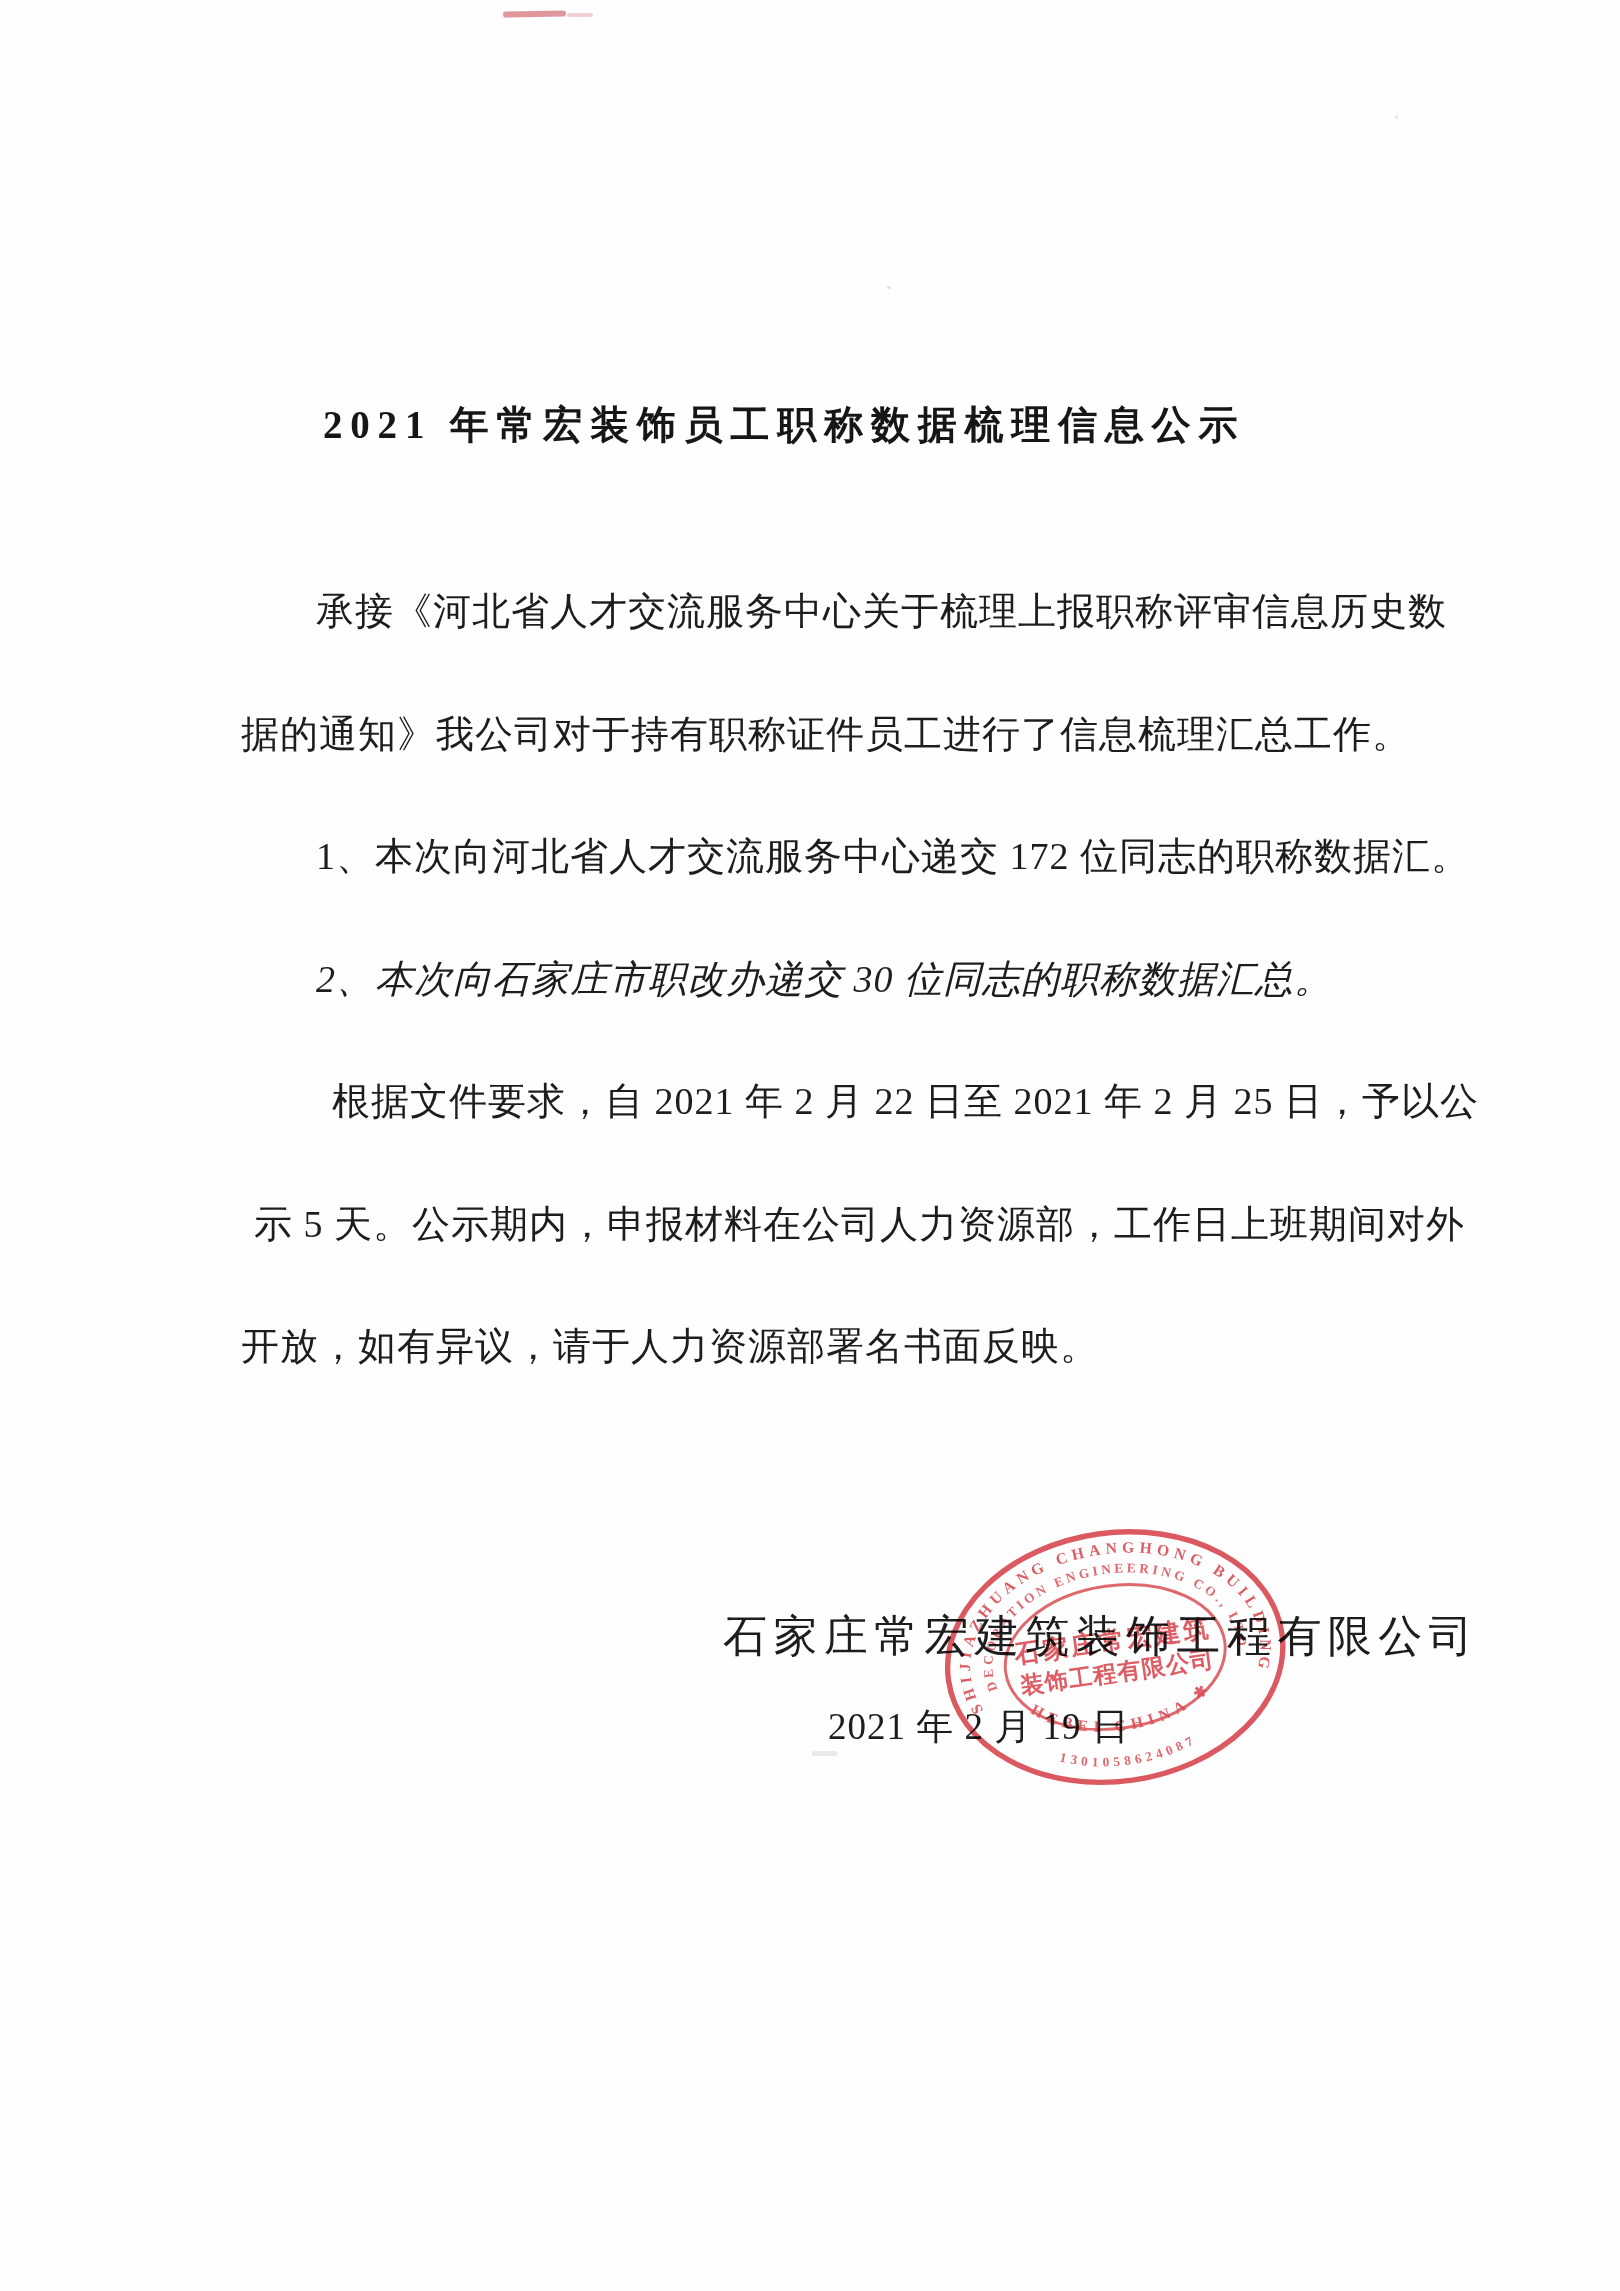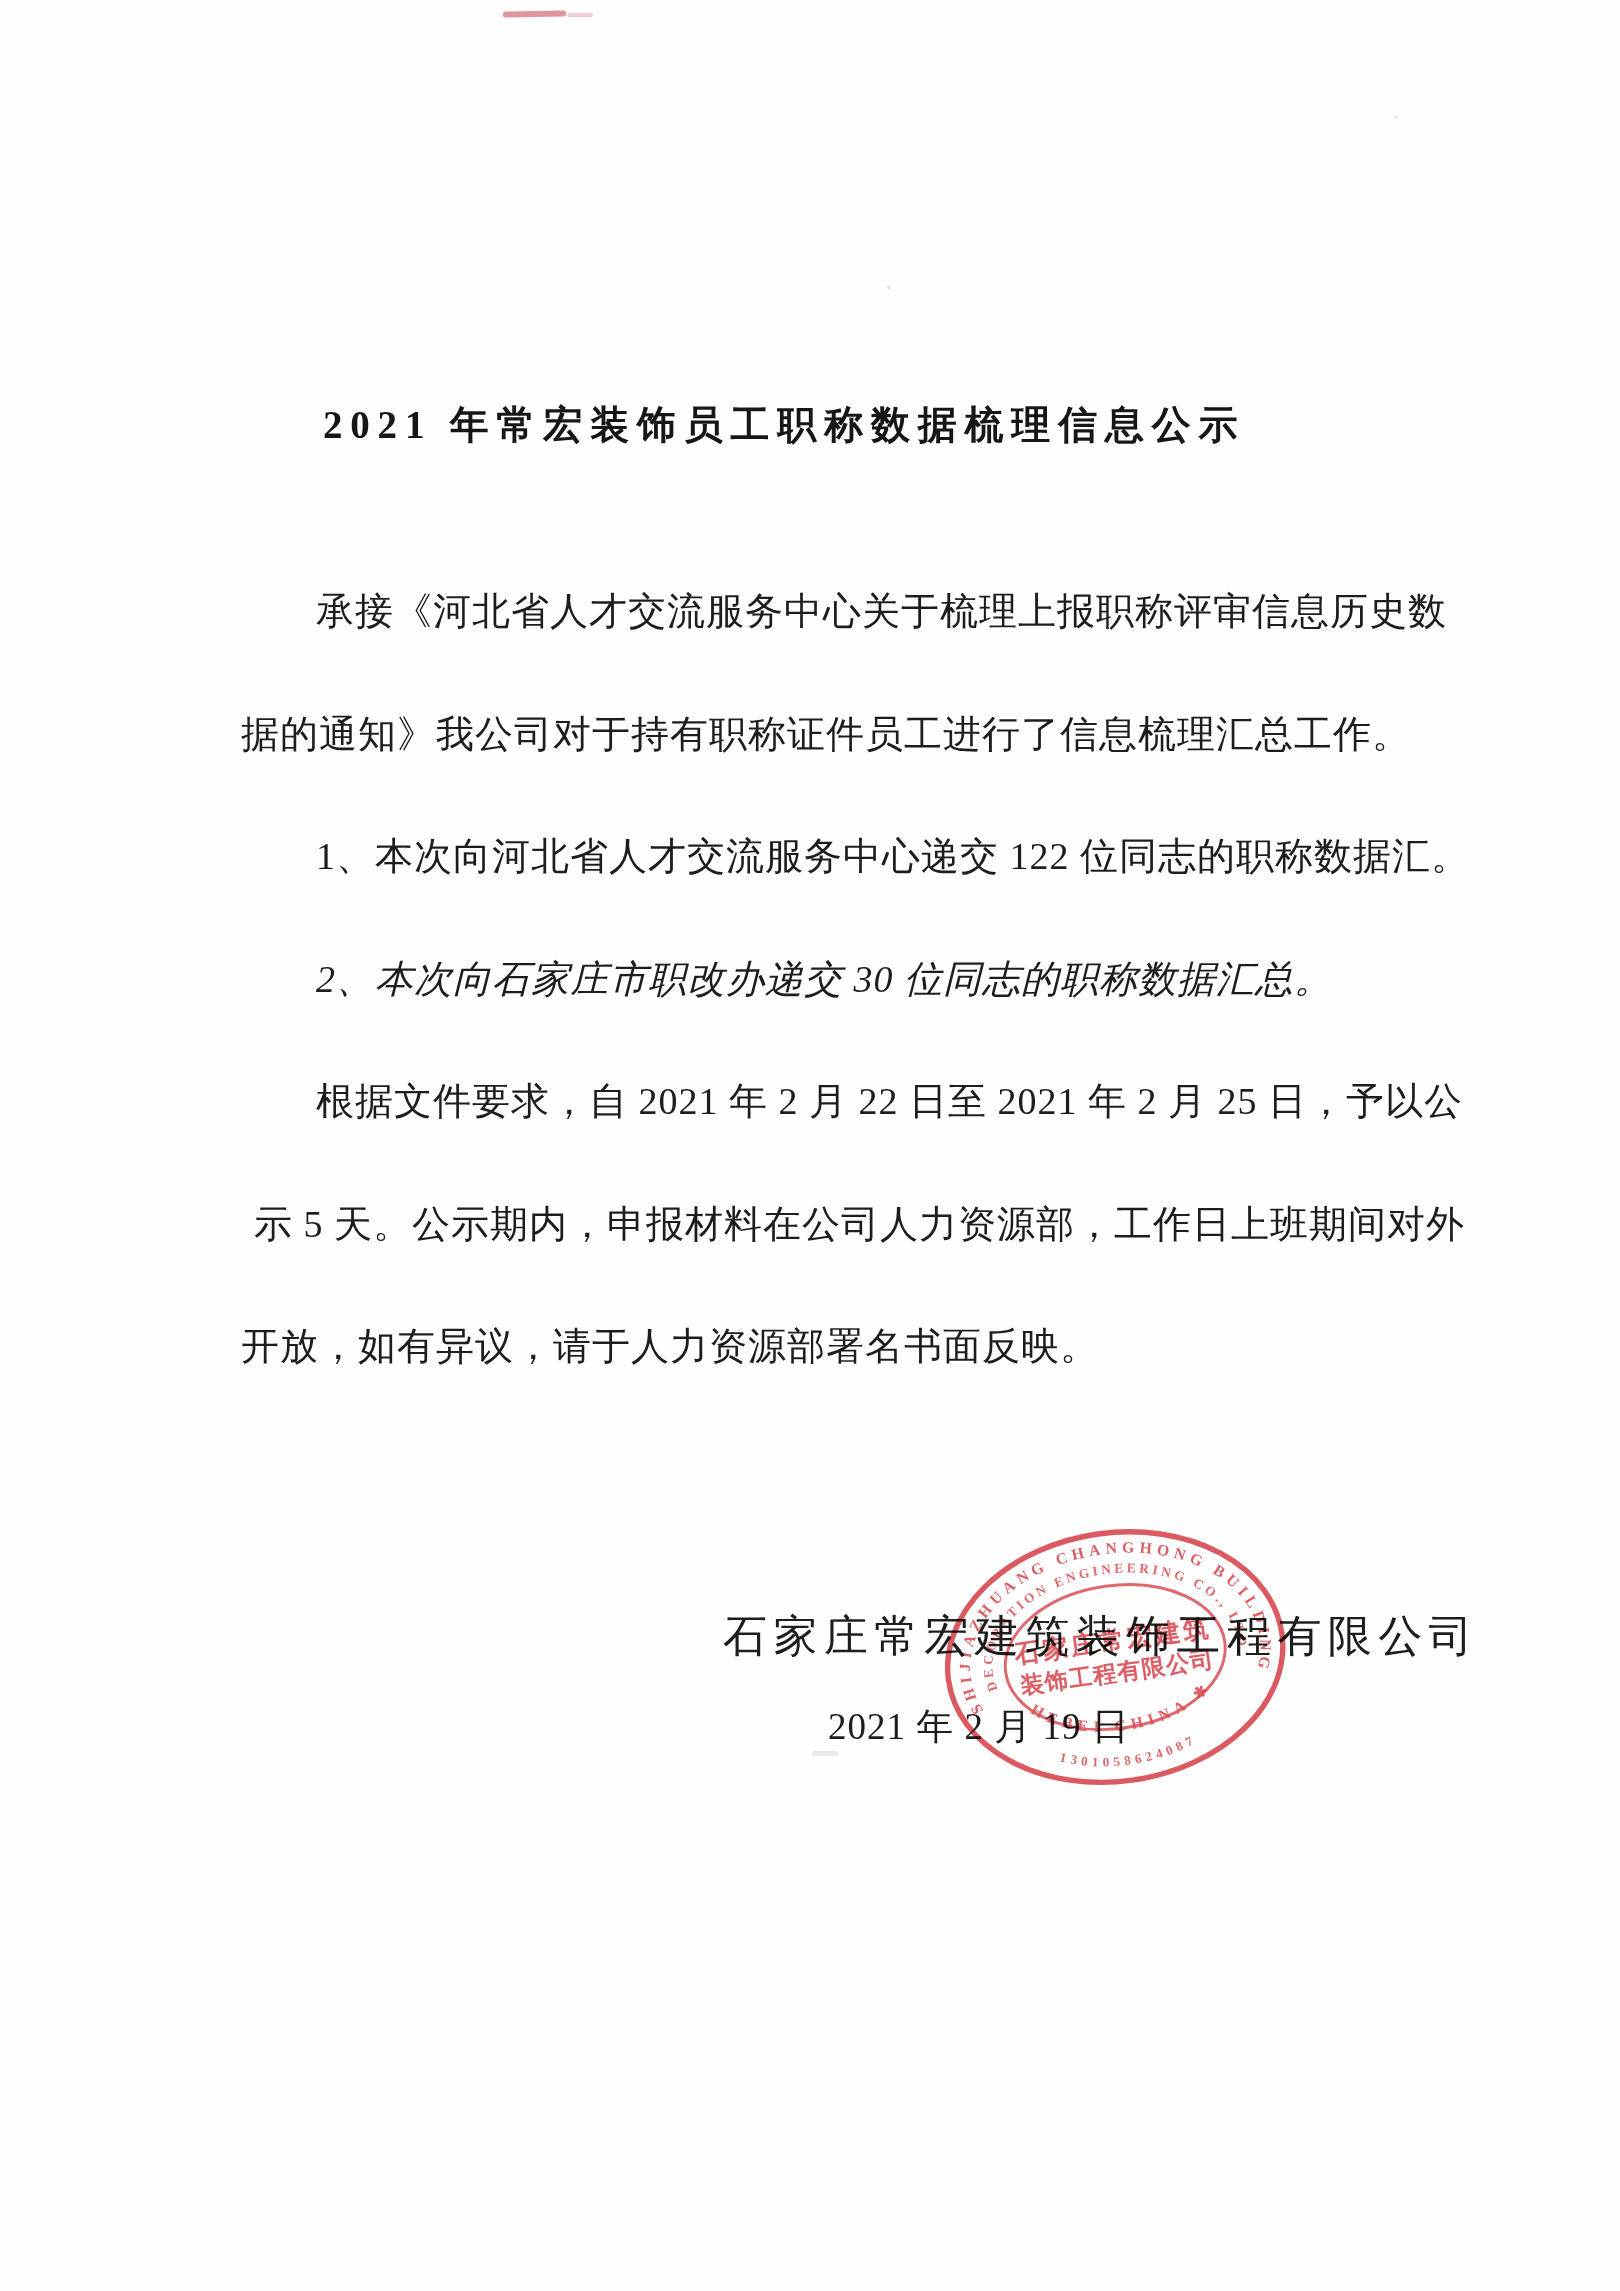--- a/index.html
+++ b/index.html
@@ -71,23 +71,23 @@
   <div class="artifact dash-red" style="left:503px;top:10.8px;width:63px;height:5.9px;opacity:.75;transform:rotate(-1deg);"></div>
   <div class="artifact dash-red" style="left:567px;top:12.7px;width:25.5px;height:3.9px;opacity:.35;"></div>
   <div class="artifact speck" style="left:887px;top:286px;width:3.9px;height:2.9px;opacity:.5;"></div>
   <div class="artifact speck" style="left:1395px;top:116px;width:2.9px;height:2.9px;opacity:.45;"></div>
   <div class="artifact speck" style="left:812px;top:1751px;width:25.5px;height:4.9px;border-radius:2.9px;opacity:.35;"></div>
 
   <div class="doc-title">2021 年常宏装饰员工职称数据梳理信息公示</div>
 
   <div class="bl" style="left:316px;top:586px;">承接《河北省人才交流服务中心关于梳理上报职称评审信息历史数</div>
   <div class="bl" style="left:241px;top:709px;">据的通知》我公司对于持有职称证件员工进行了信息梳理汇总工作。</div>
-  <div class="bl" style="left:316px;top:831px;">1、本次向河北省人才交流服务中心递交 122 位同志的职称数据汇。</div>
+  <div class="bl" style="left:316px;top:831px;">1、本次向河北省人才交流服务中心递交 172 位同志的职称数据汇。</div>
   <div class="bl" style="left:316px;top:954px;font-style:italic;">2、本次向石家庄市职改办递交 30 位同志的职称数据汇总。</div>
-  <div class="bl" style="left:316px;top:1076px;text-align:right;">根据文件要求，自 2021 年 2 月 22 日至 2021 年 2 月 25 日，予以公</div>
+  <div class="bl" style="left:332px;top:1076px;text-align:right;">根据文件要求，自 2021 年 2 月 22 日至 2021 年 2 月 25 日，予以公</div>
   <div class="bl" style="left:254px;top:1199px;">示 5 天。公示期内，申报材料在公司人力资源部，工作日上班期间对外</div>
   <div class="bl" style="left:241px;top:1321px;">开放，如有异议，请于人力资源部署名书面反映。</div>
 
   <div class="sig-company">石家庄常宏建筑装饰工程有限公司</div>
   <div class="sig-date">2021 年 2 月 19 日</div>
 
   <div class="stamp">
     <svg viewBox="0 0 372 282" xmlns="http://www.w3.org/2000/svg">
       <defs>
         <path id="p-outer" d="M 64,200 A 149,106 0 1 1 308,200" fill="none"></path>

